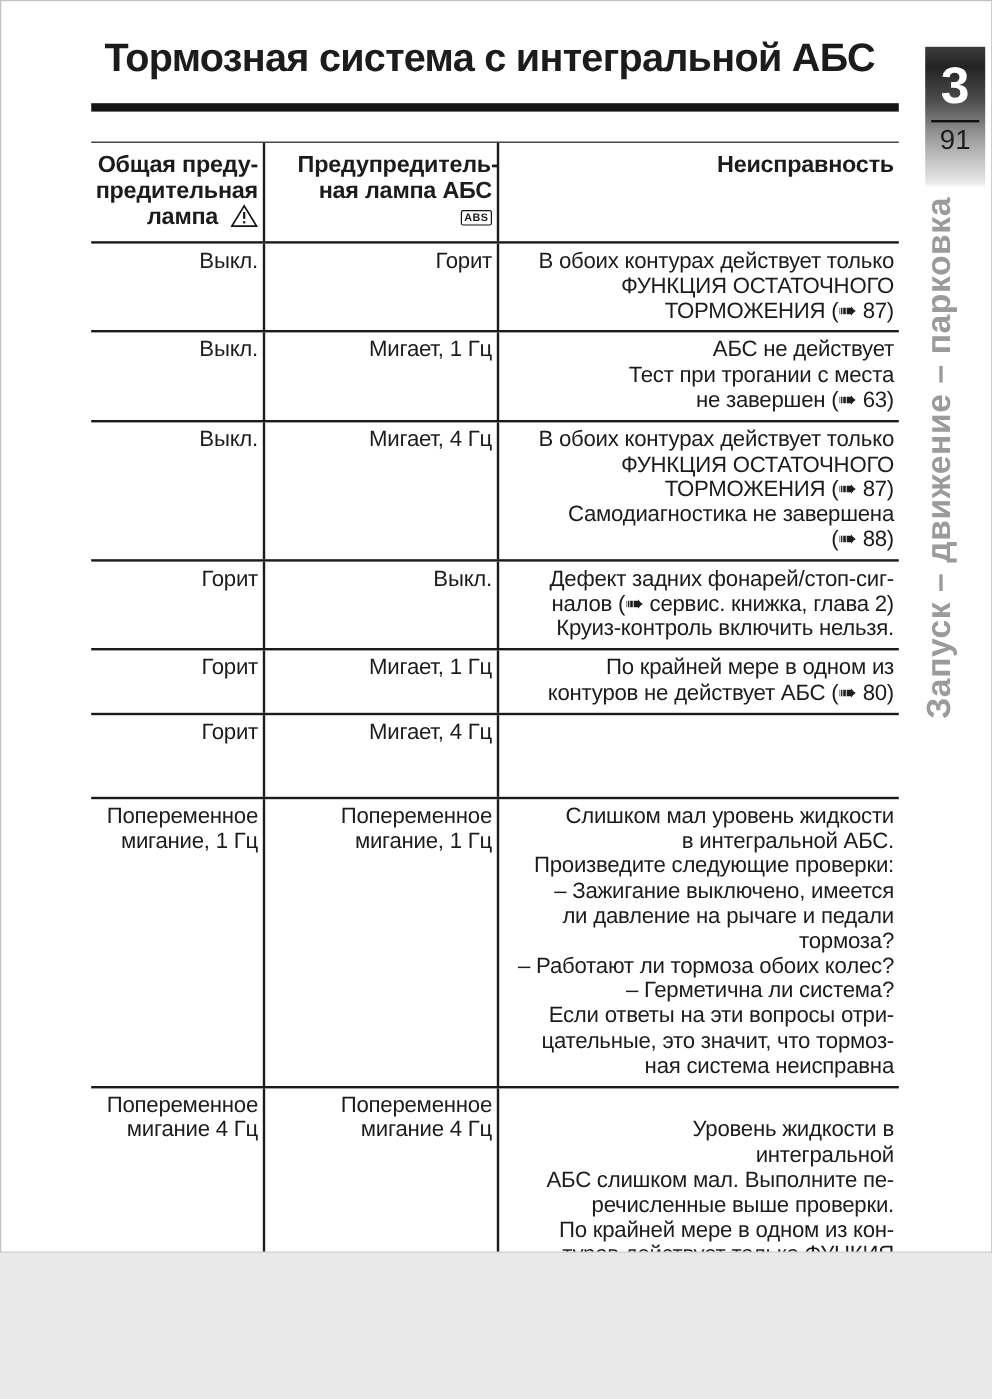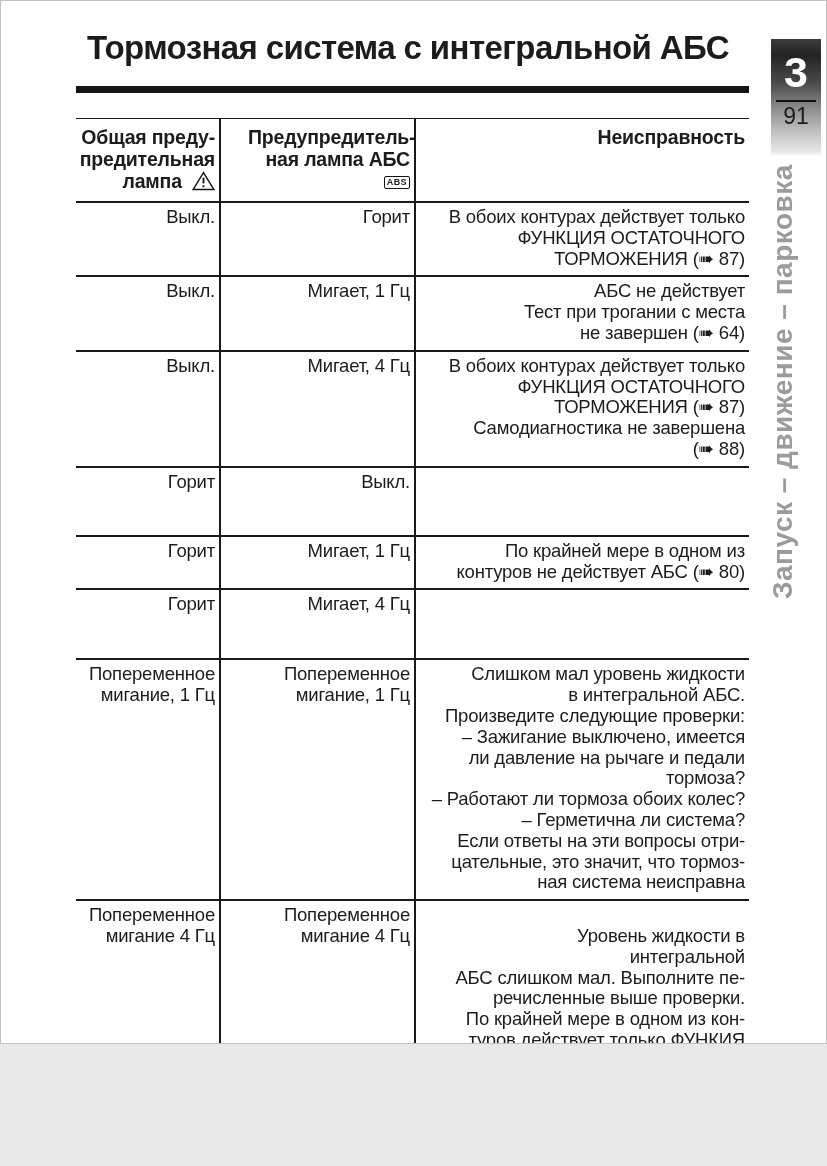--- a/index.html
+++ b/index.html
@@ -123,36 +123,39 @@
       <div class="cell c3">В обоих контурах действует только
 ФУНКЦИЯ ОСТАТОЧНОГО
 ТОРМОЖЕНИЯ (➠ 87)</div>
     </div>
 
     <div class="trow h-r2">
       <div class="cell c1">Выкл.</div>
       <div class="cell c2">Мигает, 1 Гц</div>
       <div class="cell c3">АБС не действует
 Тест при трогании с места
-не завершен (➠ 64)</div>
+не завершен (➠ 63)</div>
     </div>
 
     <div class="trow h-r3">
       <div class="cell c1">Выкл.</div>
       <div class="cell c2">Мигает, 4 Гц</div>
       <div class="cell c3">В обоих контурах действует только
 ФУНКЦИЯ ОСТАТОЧНОГО
 ТОРМОЖЕНИЯ (➠ 87)
 Самодиагностика не завершена
 (➠ 88)</div>
     </div>
 
     <div class="trow h-r4">
       <div class="cell c1">Горит</div>
       <div class="cell c2">Выкл.</div>
+      <div class="cell c3">Дефект задних фонарей/стоп-сиг-
+налов (➠ сервис. книжка, глава 2)
+Круиз-контроль включить нельзя.</div>
     </div>
 
     <div class="trow h-r5">
       <div class="cell c1">Горит</div>
       <div class="cell c2">Мигает, 1 Гц</div>
       <div class="cell c3">По крайней мере в одном из
 контуров не действует АБС (➠ 80)</div>
     </div>
 
     <div class="trow h-r6">

